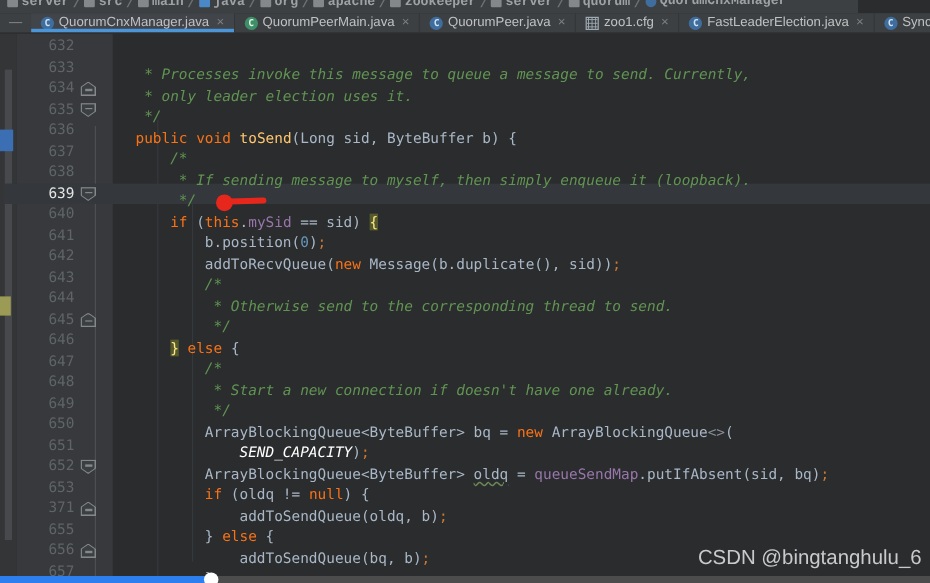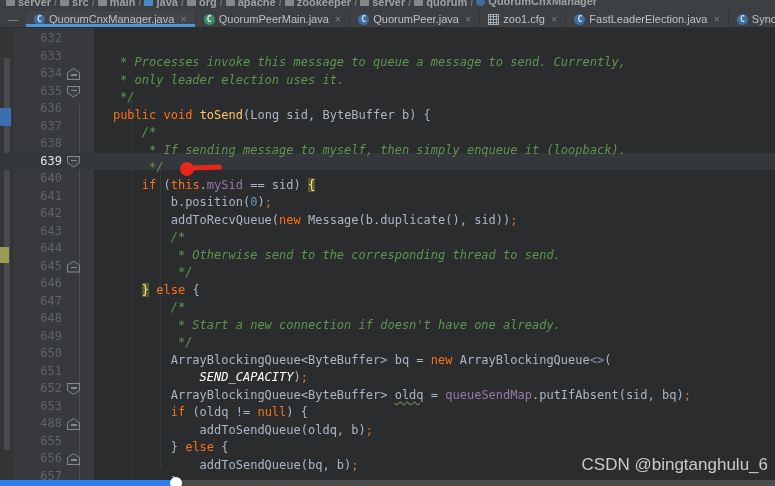--- a/index.html
+++ b/index.html
@@ -1,20 +1,20 @@
 <!DOCTYPE html>
 <html><head>
 <meta charset="utf-8">
 <style>
   * { margin:0; padding:0; box-sizing:border-box; }
   html,body { width:775px; height:486px; overflow:hidden; }
   body { position:relative; background:#2a2c2e; font-family:"Liberation Sans", sans-serif; }
 
   
-  .topbar { position:absolute; top:0; left:0; width:775px; height:11px; background:#3d4042; overflow:hidden; }
+  .topbar { position:absolute; top:0; left:0; width:715px; height:11px; background:#3d4042; overflow:hidden;font-family:Liberation Mono, monospace; }
   .bc-inner { white-space:nowrap; margin-top:-7px; padding-left:4px; font-size:11px; font-weight:bold; color:#9fa2a4; line-height:16px; }
   .bc-item { display:inline-flex; align-items:center; gap:3px; margin:0 2px; }
   .bc-sep { color:#6f7274; margin:0 1px; }
   .bc-folder { display:inline-block; width:9px; height:7px; border-radius:1px; background:#85888a; }
   .bc-folder.blue { background:#4a88c7; }
   .bc-class { display:inline-block; width:9px; height:9px; border-radius:50%; background:#3f6e9e; }
 
   
   .tabbar { position:absolute; top:11px; left:0; width:775px; height:17px; background:#3d4042; display:flex; align-items:stretch; overflow:hidden; border-bottom:1px solid #2a2c2e; }
   .tab-dash { flex:none; width:26px; display:flex; align-items:center; justify-content:center; color:#8a8d8f; font-size:11px; }
@@ -293,21 +293,21 @@
           </div>
         </div>
         <div class="codetext"><span class="pln">            </span><span class="kw">if</span><span class="pln"> (oldq != </span><span class="kw">null</span><span class="pln">) {</span></div>
       </div>
       <div class="row">
         <div class="lnum">653</div>
         <div class="fold"></div>
         <div class="codetext"><span class="pln">                addToSendQueue(oldq, b)</span><span class="semi">;</span></div>
       </div>
       <div class="row">
-        <div class="lnum">488</div>
+        <div class="lnum">371</div>
         <div class="fold">
           <div class="pent up">
             <div class="outer"></div>
             <div class="inner"></div>
             <div class="dash"></div>
           </div>
         </div>
         <div class="codetext"><span class="pln">            } </span><span class="kw">else</span><span class="pln"> {</span></div>
       </div>
       <div class="row">

